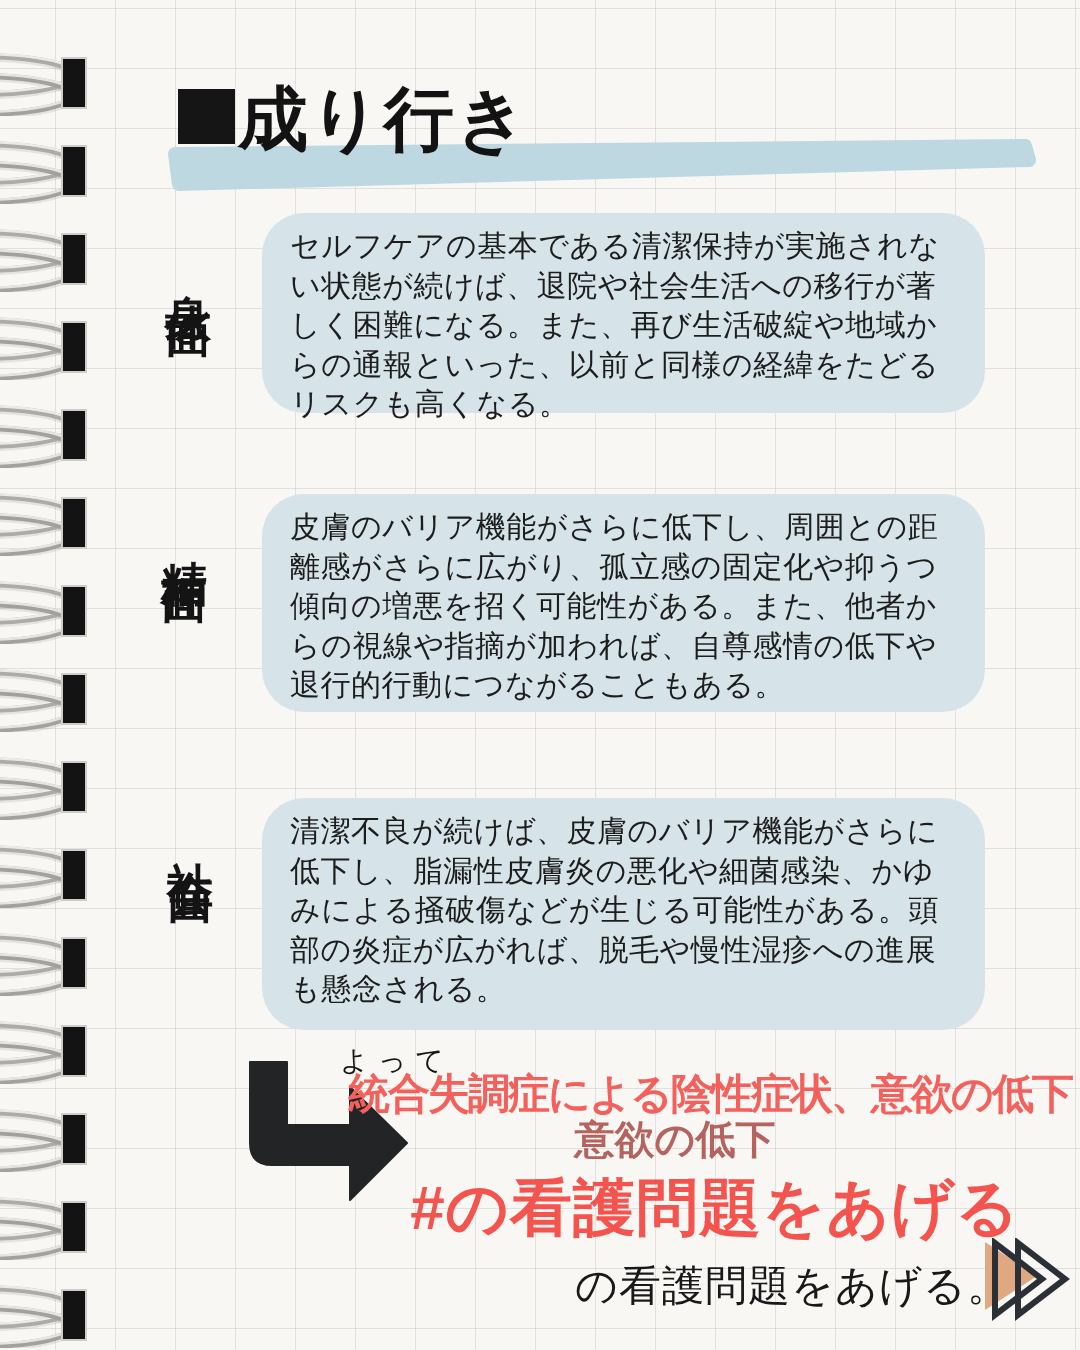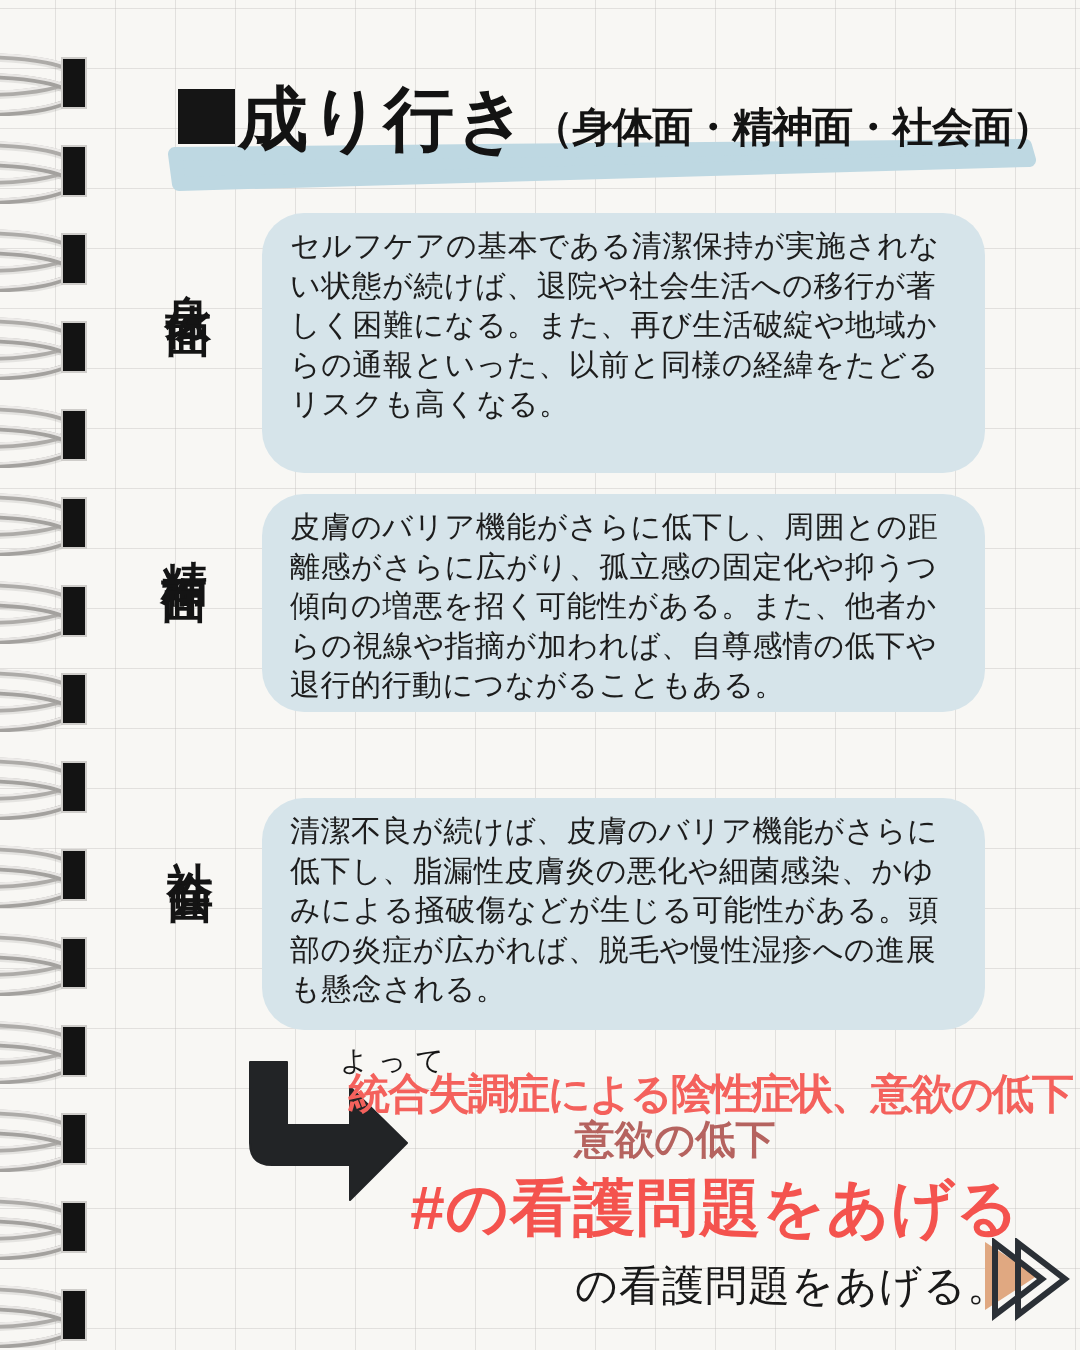--- a/index.html
+++ b/index.html
@@ -34,21 +34,21 @@
   .lbl1{left:166px;top:258px;}
   .lbl2{left:162px;top:524px;}
   .lbl3{left:168px;top:824px;}
   .sec-box{
     position:absolute;left:262px;width:723px;box-sizing:border-box;
     background:#d6e4ea;border-radius:42px;
     padding:13px 28px 10px 28px;
     font-size:30px;line-height:1.32;color:#1d1d1d;font-weight:400;
     letter-spacing:0.5px;
   }
-  .box1{top:213px;height:260px;}
+  .box1{top:213px;height:200px;}
   .box2{top:494px;height:218px;}
   .box3{top:798px;height:232px;}
 
   
   .arrow-svg{position:absolute;left:240px;top:1055px;width:170px;height:150px;}
   .lead{position:absolute;left:340px;top:1042px;font-size:28px;letter-spacing:9px;font-weight:400;color:#161616;}
   .line1{position:absolute;left:330px;top:1066px;width:760px;text-align:center;
          font-size:42px;font-weight:900;letter-spacing:-2px;color:#f4615c;white-space:nowrap;}
   .line2{position:absolute;left:275px;top:1112px;width:800px;text-align:center;
          font-size:40px;font-weight:900;color:#b5635f;}
@@ -197,21 +197,20 @@
         <ellipse cx="8" cy="23" rx="94" ry="19" fill="none" stroke="#eceae8" stroke-width="2.5"></ellipse>
         <ellipse cx="6" cy="45" rx="94" ry="19" fill="none" stroke="#a3a19e" stroke-width="6"></ellipse>
         <ellipse cx="6" cy="43" rx="94" ry="19" fill="none" stroke="#e7e5e3" stroke-width="2.5"></ellipse>
         <rect x="90" y="8" width="24" height="50" fill="#131313" stroke="#cfcdca" stroke-width="2"></rect>
       </svg>
     </div>
 
   <header class="title-row">
     <span class="sq"></span>
     <h1 class="title-main">成り行き</h1>
-    <h2 class="title-sub">（身体面・精神面・社会面）</h2>
   </header>
 
   <svg class="title-underline" viewBox="0 0 885 60">
     <polygon points="12,18 862,10 866,24 16,48" fill="#bed8e2" stroke="#bed8e2" stroke-width="14" stroke-linejoin="round"></polygon>
   </svg>
 
   <div class="sec-label lbl1">身体面</div>
   <div class="sec-box box1">セルフケアの基本である清潔保持が実施されない状態が続けば、退院や社会生活への移行が著しく困難になる。また、再び生活破綻や地域からの通報といった、以前と同様の経緯をたどるリスクも高くなる。</div>
 
   <div class="sec-label lbl2">精神面</div>

